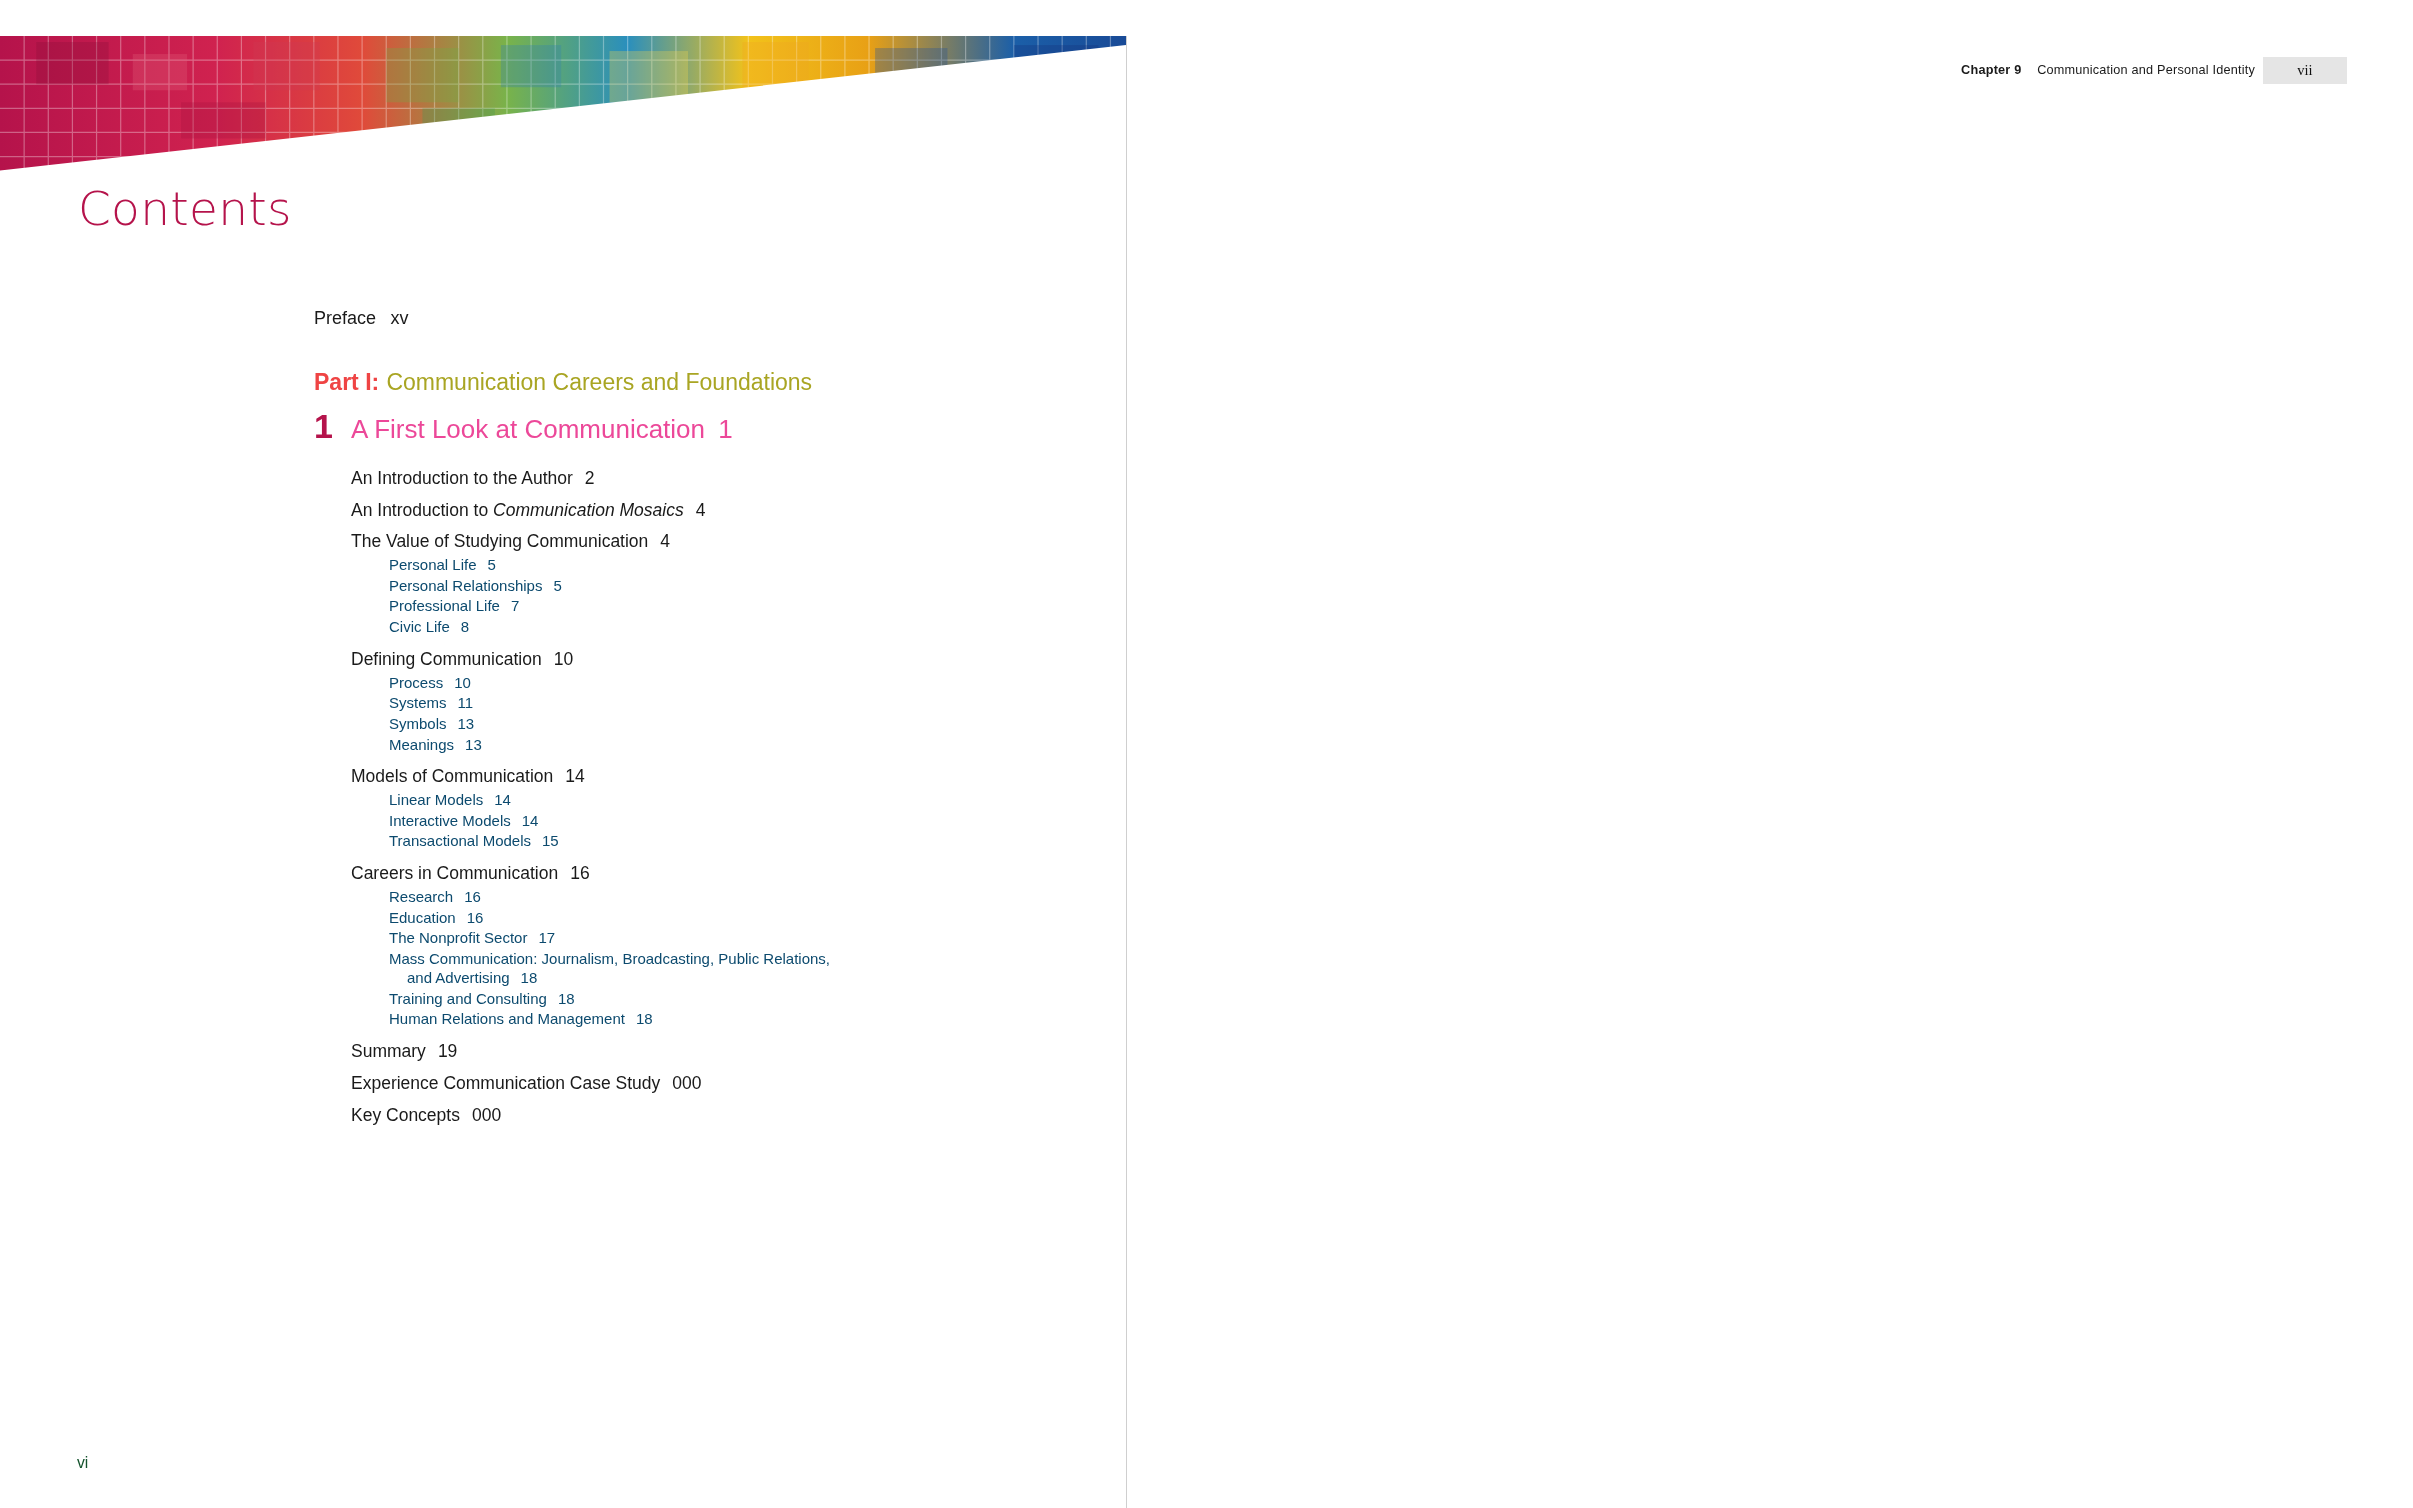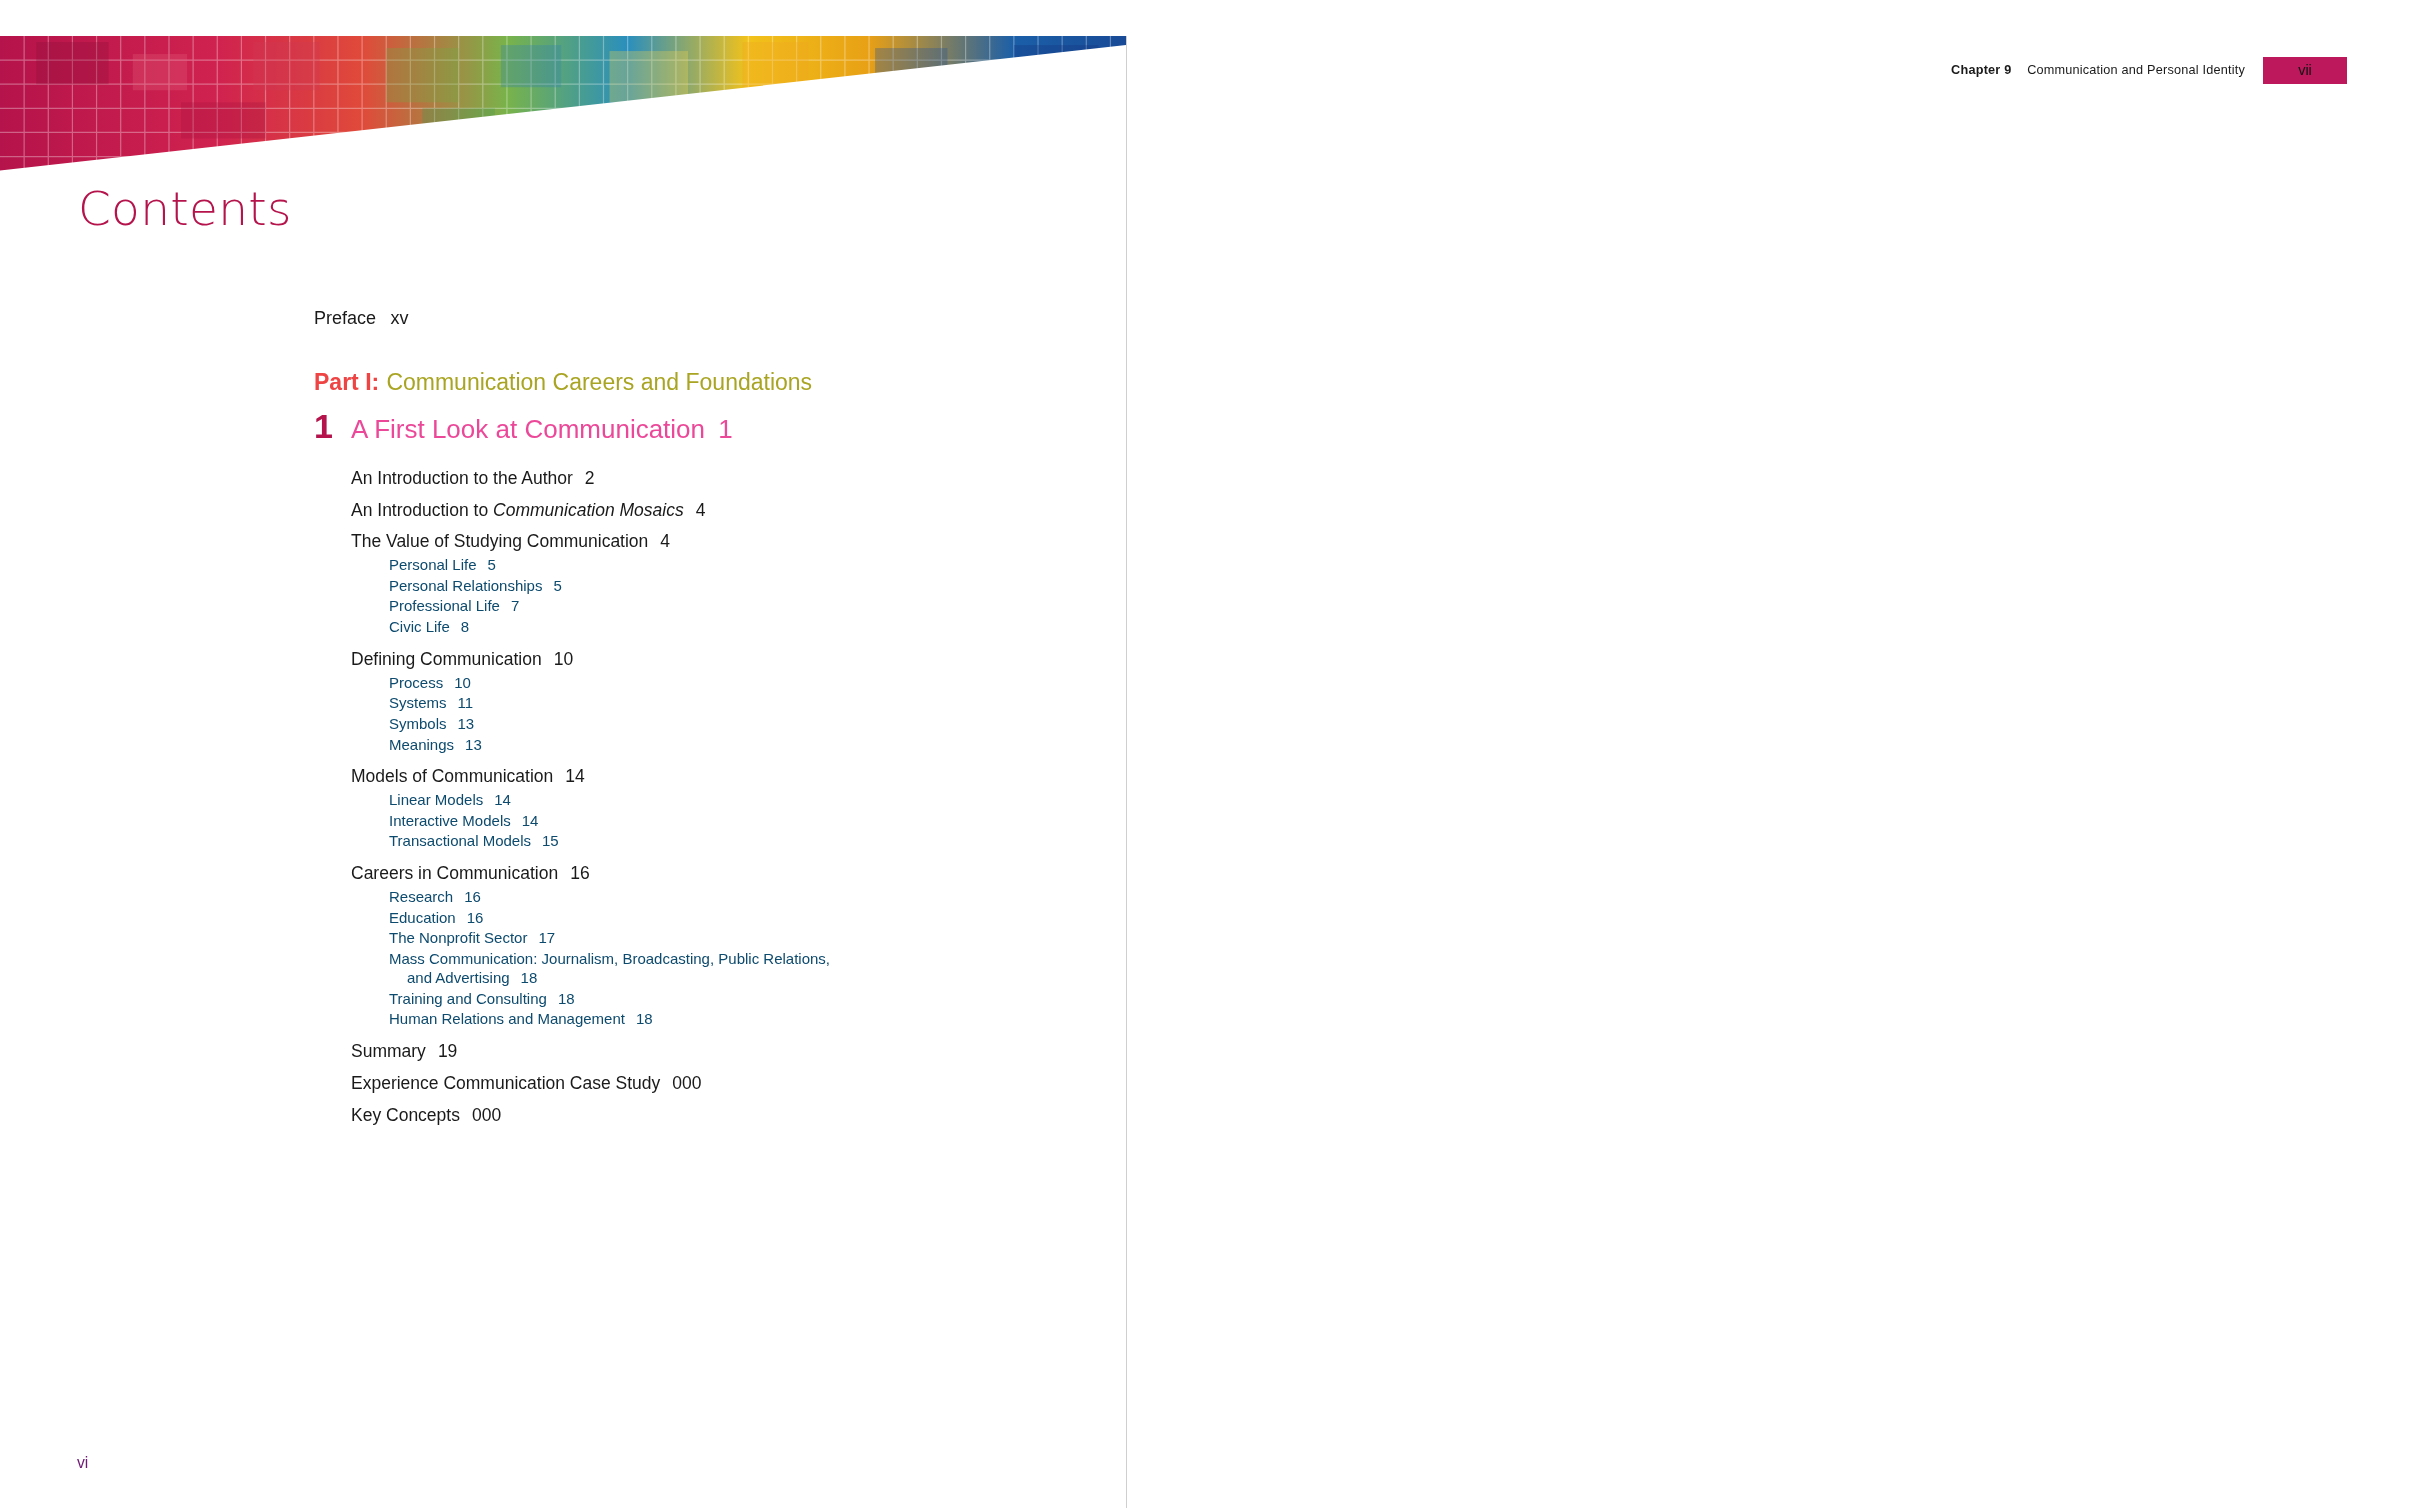--- a/index.html
+++ b/index.html
@@ -91,36 +91,37 @@
     font-size: 12.7px;
     color: #1a1a1a;
   }
   .running-head .chap {
     font-weight: 700;
     margin-right: 15.7px;
     letter-spacing: 0.2px;
   }
   .running-head .rh-title { letter-spacing: 0.2px; }
   .folio-box {
-    margin-left: 18px;
+    margin-left: 8px;
     width: 84px;
     height: 26.5px;
-    background: #be185d;
+    background: #e5e5e5;
     color: #111;
     font-size: 14.5px;
     display: flex;
     align-items: center;
     justify-content: center;
+    font-family: Liberation Serif, serif;
   }
   .folio-left {
     position: absolute;
     left: 77px;
     bottom: 72px;
     font-size: 15.7px;
-    color: #701a75;
+    color: #14532d;
   }
 
   .preface-line {
     font-size: 18px;
     color: #1a1a1a;
     margin-bottom: 40px;
   }
   .preface-line .pg { margin-left: 14.5px; }
 
   .part-head {

